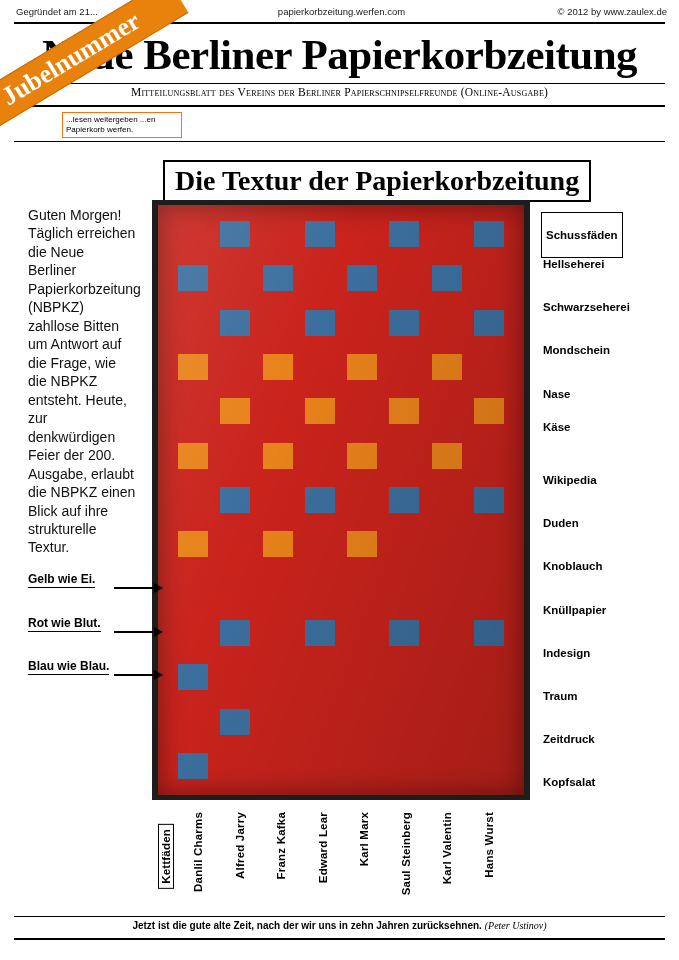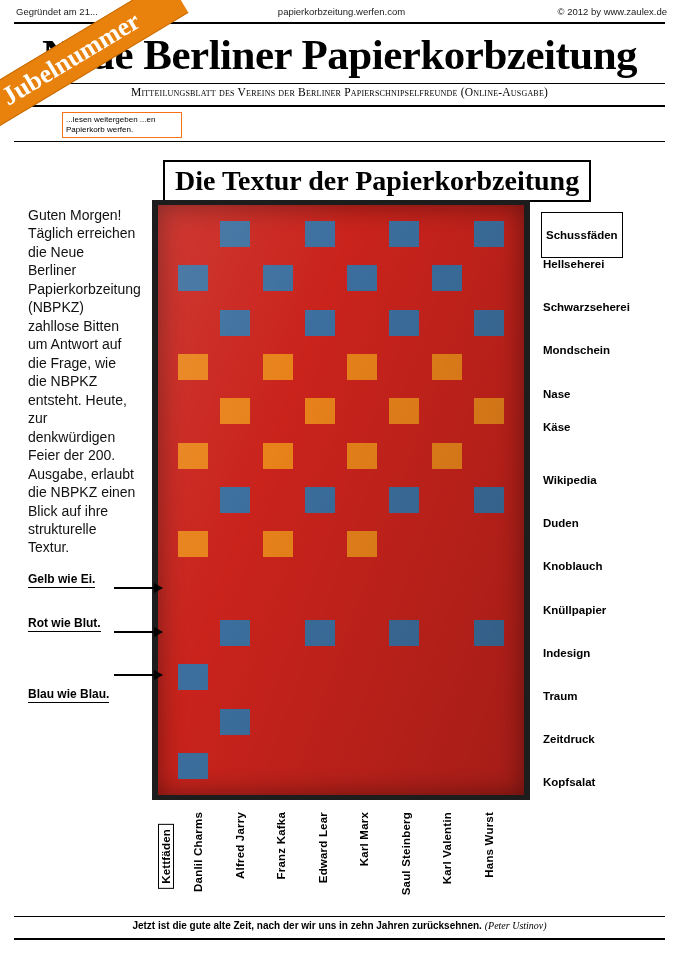--- a/index.html
+++ b/index.html
@@ -398,21 +398,21 @@
         <div class="cell blue" style="left: 62px; top: 504px; width: 30px; height: 26px;"></div>
         <div class="cell blue" style="left: 20px; top: 548px; width: 30px; height: 26px;"></div>
       </div>
   </div>
 
   <div id="annots">
       <div class="annot" style="top: 572px;"><span class="lbl">Gelb wie Ei.</span></div>
       <div class="arrow" style="left: 114px; top: 587px; width: 48px;"></div>
       <div class="annot" style="top: 616px;"><span class="lbl">Rot wie Blut.</span></div>
       <div class="arrow" style="left: 114px; top: 631px; width: 48px;"></div>
-      <div class="annot" style="top: 659px; margin-top: 28px;"><span class="lbl">Blau wie Blau.</span></div>
+      <div class="annot" style="top: 659px;"><span class="lbl">Blau wie Blau.</span></div>
       <div class="arrow" style="left: 114px; top: 674px; width: 48px;"></div>
     </div>
 
   <div id="rlabels">
       <div class="rlabel boxed" style="top: 212px;">Schussfäden</div>
       <div class="rlabel" style="top: 258px;">Hellseherei</div>
       <div class="rlabel" style="top: 301px;">Schwarzseherei</div>
       <div class="rlabel" style="top: 344px;">Mondschein</div>
       <div class="rlabel" style="top: 388px;">Nase</div>
       <div class="rlabel" style="top: 410px; margin-top: 11px;">Käse</div>

